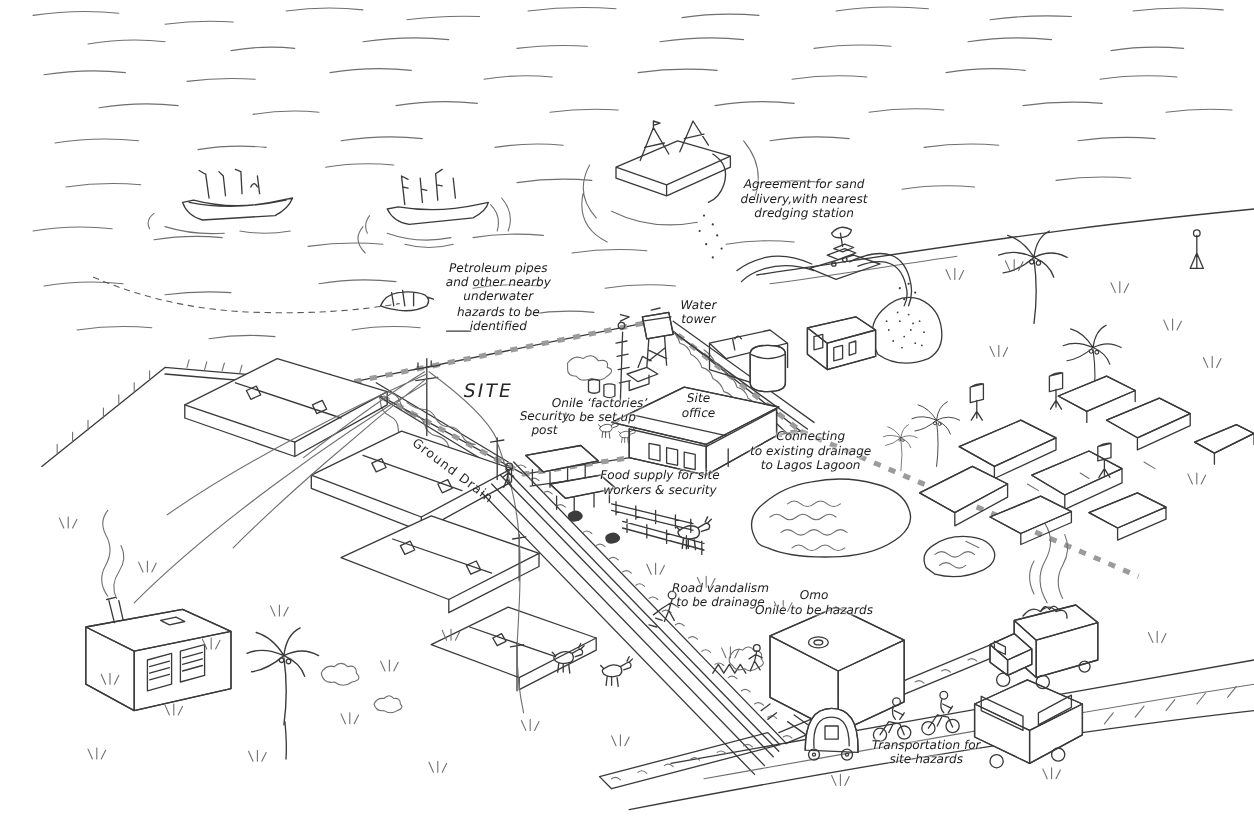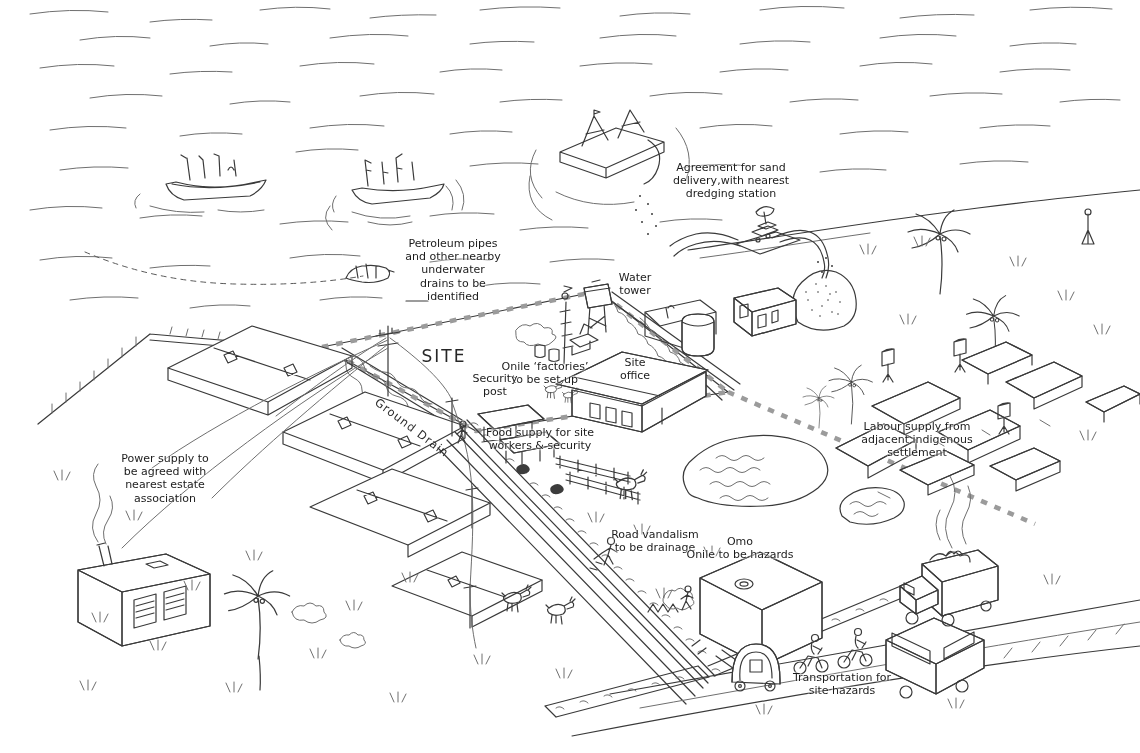--- a/index.html
+++ b/index.html
@@ -9,21 +9,21 @@
   #sketch path,#sketch line,#sketch circle,#sketch ellipse,#sketch polygon{
       fill:none;stroke:#3a3a3a;stroke-width:1.2;stroke-linecap:round;stroke-linejoin:round;}
   #sketch .lt{stroke:#6f6f6f;stroke-width:1;}
   #sketch .wh{fill:#ffffff;}
   #sketch .dk{fill:#3c3c3c;stroke:none;}
   #sketch .dash{stroke:#9b9b9b;stroke-width:4.6;stroke-dasharray:6.5 8;stroke-linecap:butt;}
   #sketch .dash2{stroke:#5a5a5a;stroke-width:1;stroke-dasharray:5 5;}
   #sketch text{fill:#2b2b2b;stroke:none;font-family:"DejaVu Sans","Liberation Sans",sans-serif;}
   .label{position:absolute;transform:translate(-50%,-50%);text-align:center;white-space:pre-line;
          font-size:11px;line-height:1.2;color:#1c1c1c;
-         text-shadow:0 0 3px #fff,0 0 3px #fff,0 0 2px #fff;}
+         text-shadow:0 0 3px #fff,0 0 3px #fff,0 0 2px #fff;font-style:italic;}
   .label.big{font-size:17px;letter-spacing:2px;color:#262626;}
 </style>
 </head>
 <body>
 
 <div id="canvas">
 <svg id="sketch" width="1140" height="753" viewBox="0 0 1140 753">
   <defs>
     <pattern id="hatch" width="74" height="7" patternUnits="userSpaceOnUse">
       <path d="M3,3 h56" style="stroke:#cfcfcf;stroke-width:1.5;fill:none"></path>
@@ -409,39 +409,35 @@
 
   <text transform="translate(374,404) rotate(37)" font-size="11.5" letter-spacing="1">Ground Drain</text>
 </svg>
 
 <div class="label" style="left:731px;top:181px">Agreement for sand
 delivery,with nearest
 dredging station</div>
 <div class="label" style="left:453px;top:270px">Petroleum pipes
 and other nearby
 underwater
-drains to be
+hazards to be
 identified</div>
 <div class="label" style="left:635px;top:284px">Water
 tower</div>
 <div class="label big" style="left:444px;top:356px">SITE</div>
 <div class="label" style="left:545px;top:373px">Onile ‘factories’
 to be set up</div>
 <div class="label" style="left:635px;top:369px">Site
 office</div>
 <div class="label" style="left:495px;top:385px">Security
 post</div>
-<div class="label" style="left:917px;top:440px">Labour supply from
-adjacent indigenous
-settlement</div>
-<div class="label" style="left:540px;top:439px">Food supply for site
+<div class="label" style="left:737px;top:410px">Connecting
+to existing drainage
+to Lagos Lagoon</div>
+<div class="label" style="left:600px;top:439px">Food supply for site
 workers &amp; security</div>
-<div class="label" style="left:165px;top:478px">Power supply to
-be agreed with
-nearest estate
-association</div>
 <div class="label" style="left:655px;top:541px">Road vandalism
 to be drainage</div>
 <div class="label" style="left:740px;top:548px">Omo
 Onile to be hazards</div>
 <div class="label" style="left:842px;top:684px">Transportation for
 site hazards</div>
 </div>
 
 </body></html>

